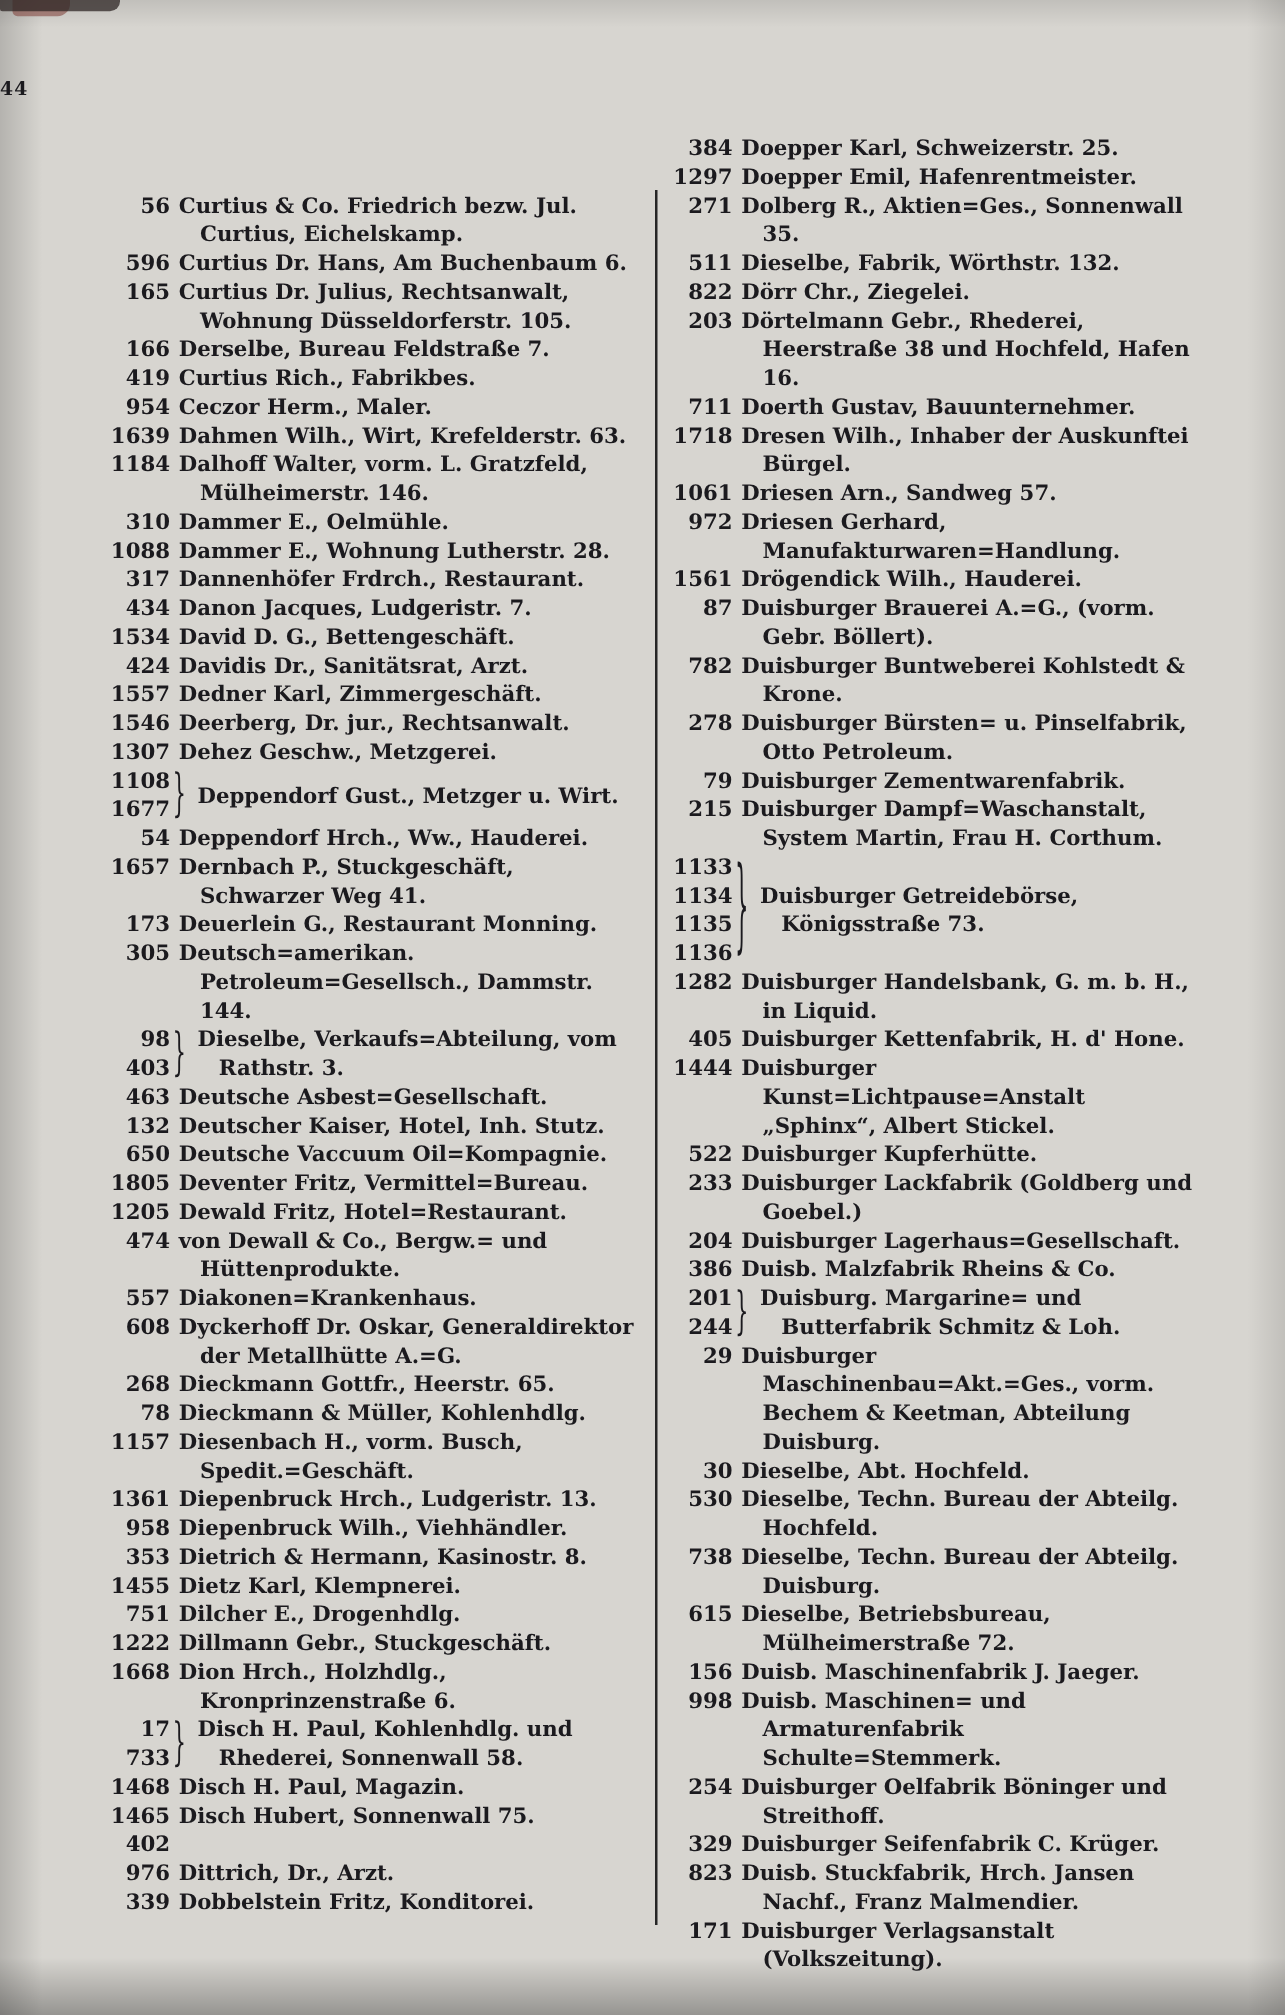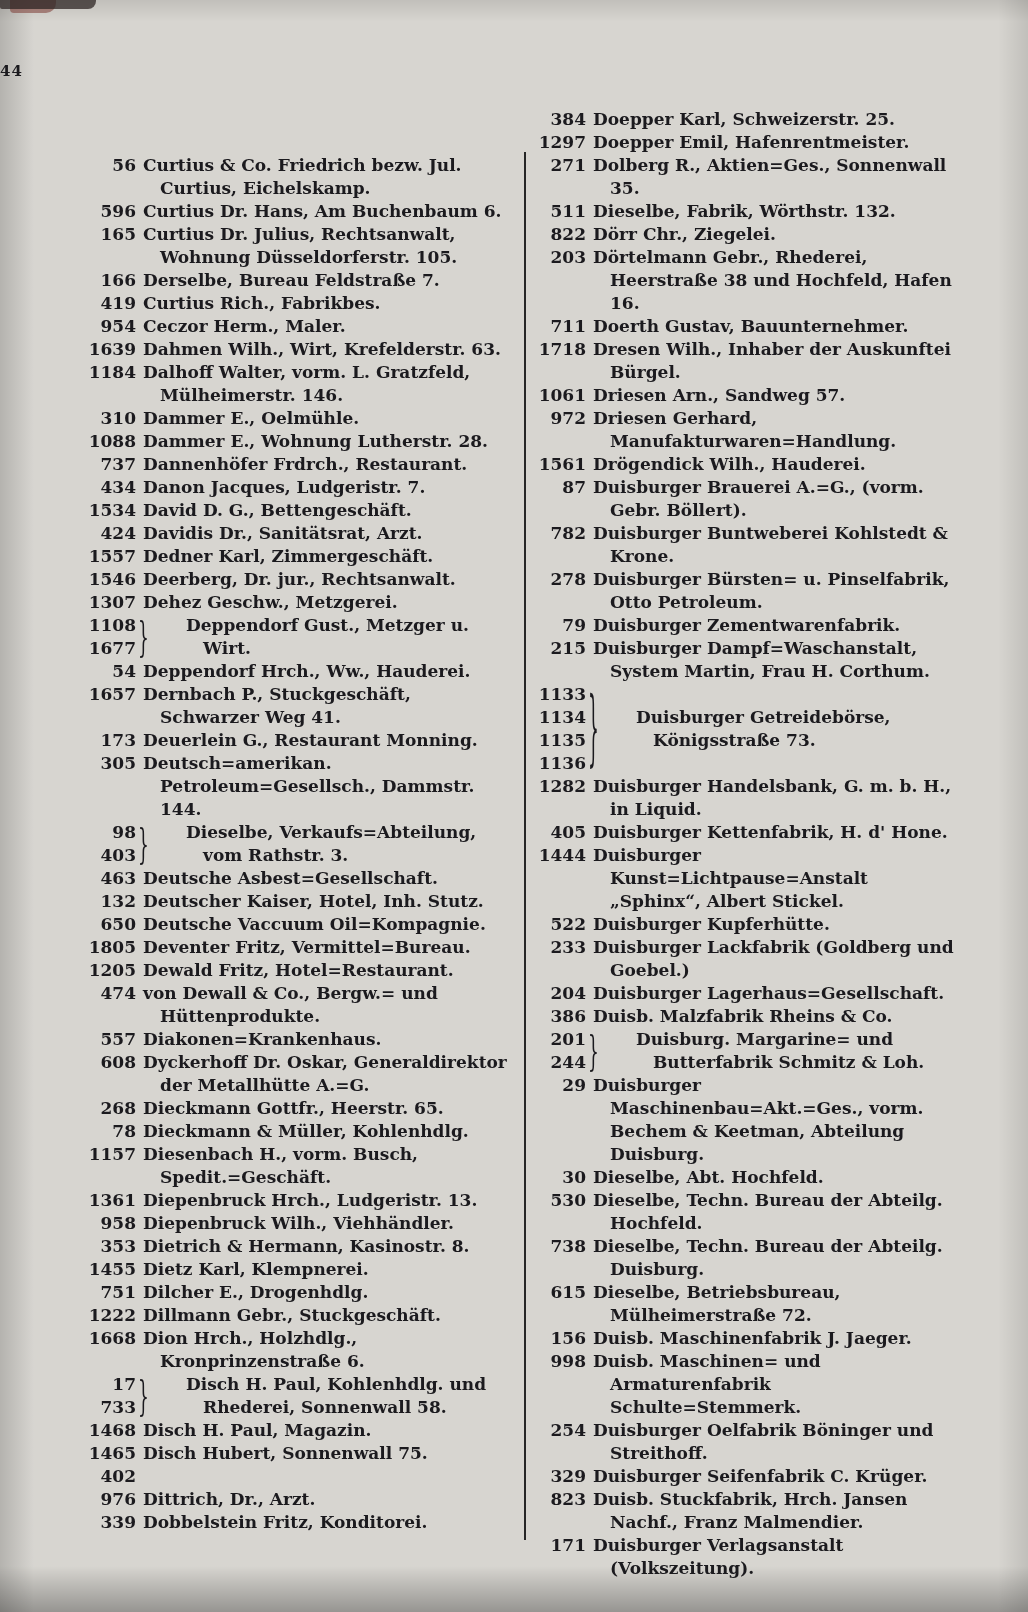--- a/index.html
+++ b/index.html
@@ -42,21 +42,21 @@
   .nums { width:50px; flex:none; text-align:right; }
   .nums span { display:block; }
   .brace {
     flex:none; width:15px; display:flex;
     align-items:center; justify-content:center;
   }
   .brace span { display:inline-block; font-size:17px; font-weight:normal; }
   .text {
     flex:1; padding-left:24px; text-indent:-17px;
   }
-  .entry.group .text { align-self:center;margin-left:28px; }
+  .entry.group .text { align-self:center; }
 </style>
 </head>
 <body>
 
 <div class="page">
   <div class="artifact-red"></div>
   <div class="artifact-dark"></div>
 
   <div class="page-number">44</div>
 
@@ -117,21 +117,21 @@
           <div class="text">Dammer E., Oelmühle.</div>
         </div>
         <div class="entry">
           <div class="nums">
             <span>1088</span>
           </div>
           <div class="text">Dammer E., Wohnung Lutherstr. 28.</div>
         </div>
         <div class="entry">
           <div class="nums">
-            <span>737</span>
+            <span>317</span>
           </div>
           <div class="text">Dannenhöfer Frdrch., Restaurant.</div>
         </div>
         <div class="entry">
           <div class="nums">
             <span>434</span>
           </div>
           <div class="text">Danon Jacques, Ludgeristr. 7.</div>
         </div>
         <div class="entry">

